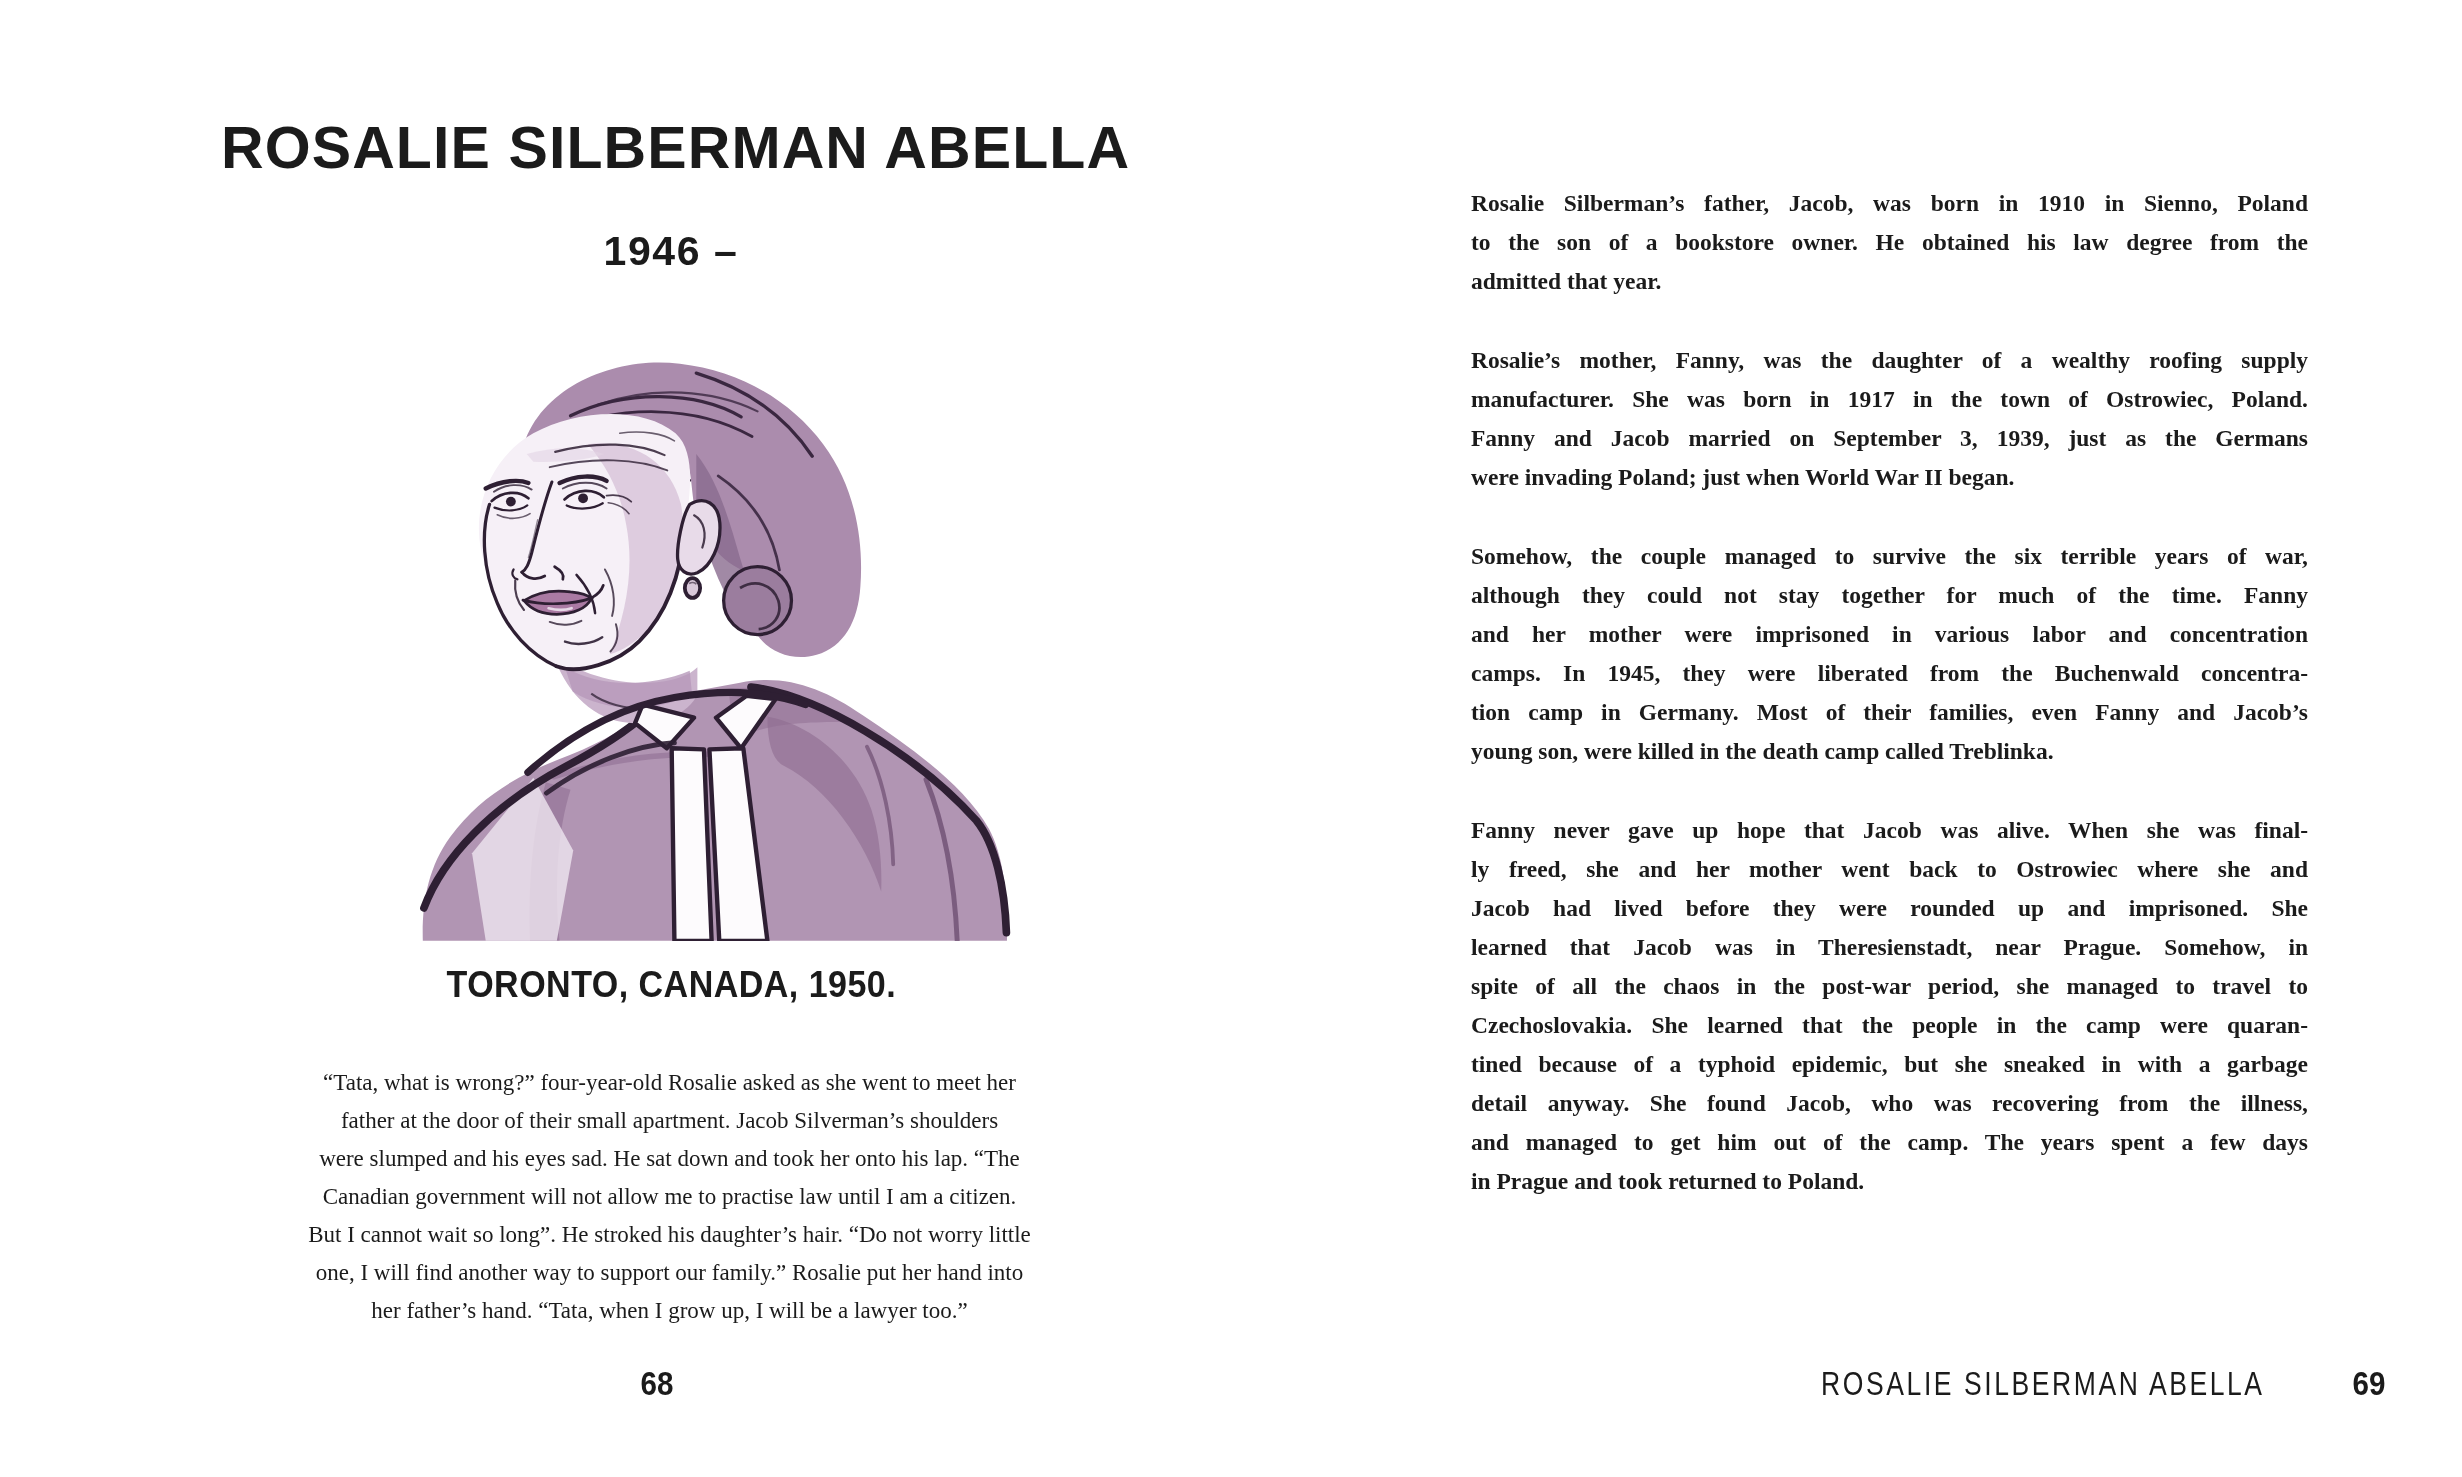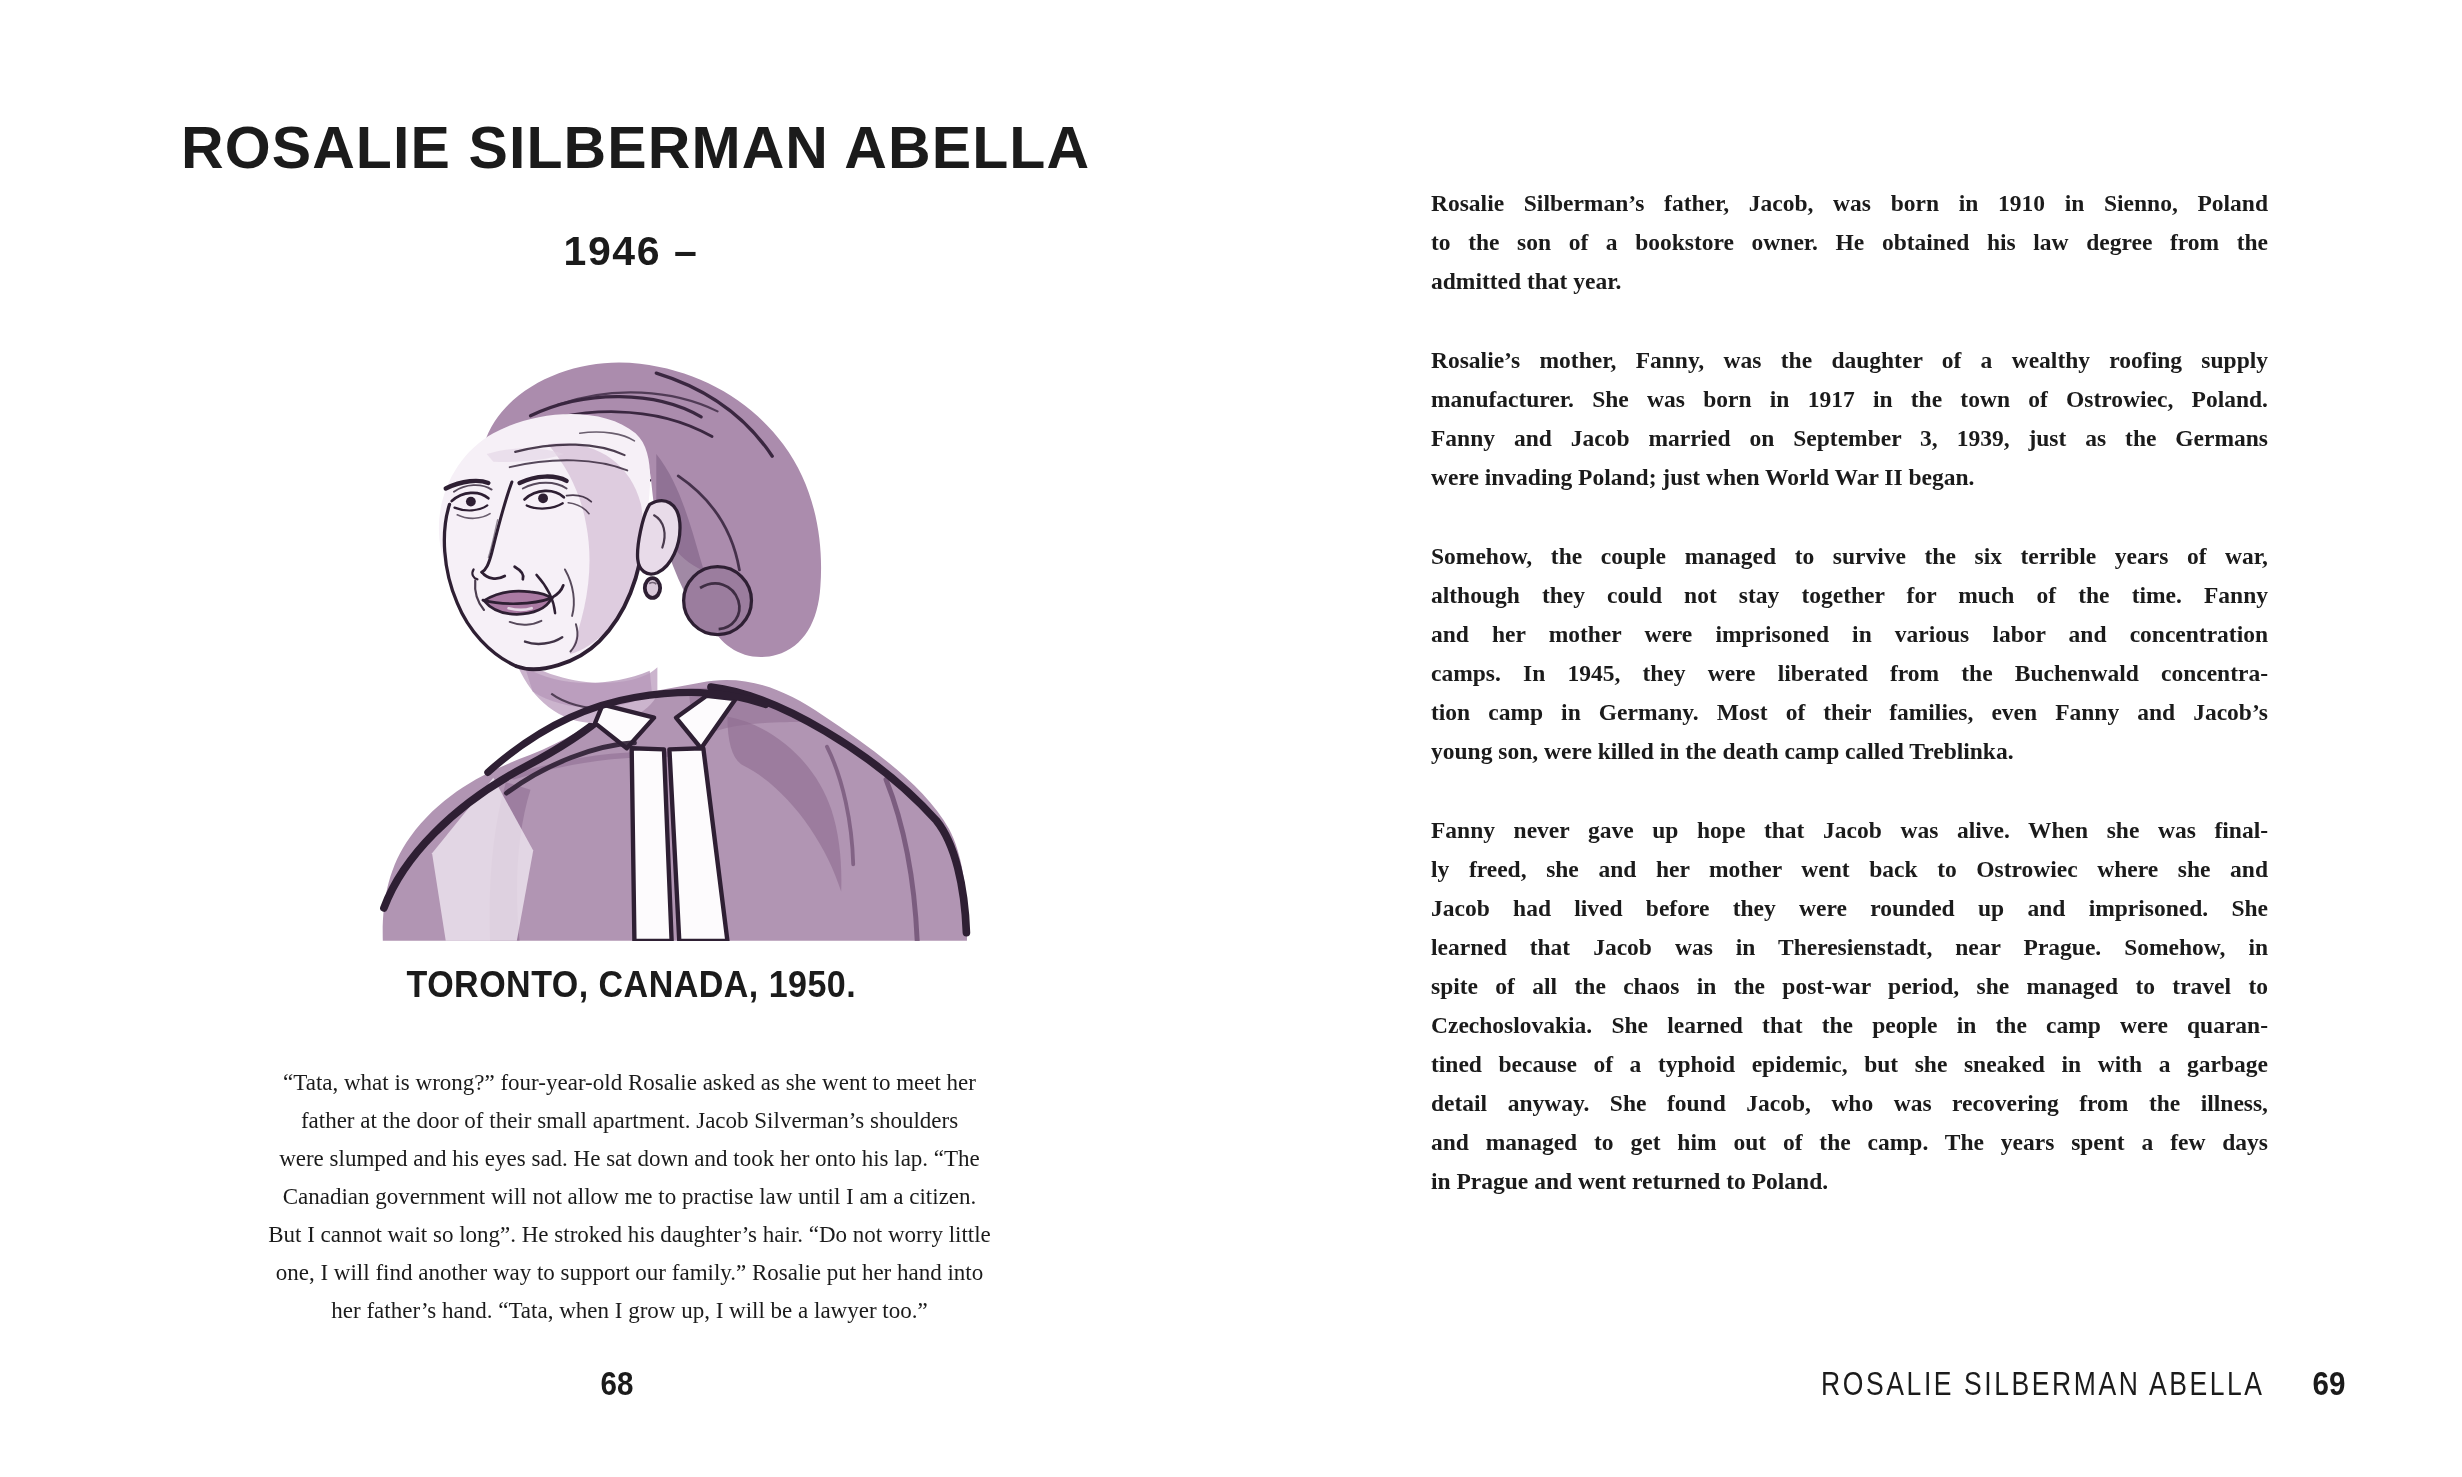--- a/index.html
+++ b/index.html
@@ -1,20 +1,20 @@
 <!DOCTYPE html>
 <html style="font-size:8.8px"><head>
 <meta charset="utf-8">
 <style>
   html,body{margin:0;padding:0;}
   body{
     width:2462px;height:1477px;position:relative;background:#ffffff;
     font-family:"Liberation Serif",serif;color:#1b1b1b;overflow:hidden;
   }
-  .abs{position:absolute;}
+  .abs{position:absolute;margin-left:40px;}
   
   .title-wrap{left:181px;top:119px;width:900px;text-align:center;white-space:nowrap;}
   .title-wrap .tt{
     display:inline-block;font-family:"Liberation Sans",sans-serif;font-weight:800;
     font-size:59px;line-height:1;letter-spacing:1.1px;transform:scaleX(1.0);transform-origin:center;
   }
   .years-wrap{left:181px;top:231px;width:900px;text-align:center;white-space:nowrap;}
   .years-wrap .tt{
     display:inline-block;font-family:"Liberation Sans",sans-serif;font-weight:800;
     font-size:41px;line-height:1;letter-spacing:1.6px;
@@ -192,21 +192,21 @@
   <div class="para">
       <div class="bline">Fanny never gave up hope that Jacob was alive. When she was final-</div>
       <div class="bline">ly freed, she and her mother went back to Ostrowiec where she and</div>
       <div class="bline">Jacob had lived before they were rounded up and imprisoned. She</div>
       <div class="bline">learned that Jacob was in Theresienstadt, near Prague. Somehow, in</div>
       <div class="bline">spite of all the chaos in the post-war period, she managed to travel to</div>
       <div class="bline">Czechoslovakia. She learned that the people in the camp were quaran-</div>
       <div class="bline">tined because of a typhoid epidemic, but she sneaked in with a garbage</div>
       <div class="bline">detail anyway. She found Jacob, who was recovering from the illness,</div>
       <div class="bline">and managed to get him out of the camp.  The years spent a few days</div>
-      <div class="bline last">in Prague and went returned to Poland.</div>
+      <div class="bline last">in Prague and took returned to Poland.</div>
     </div>
 </div>
 
 <div class="abs runhead-wrap">
   <span class="tt">ROSALIE SILBERMAN ABELLA</span>
 </div>
 
 <div class="abs folio-right">
   <span class="tt">69</span>
 </div>

